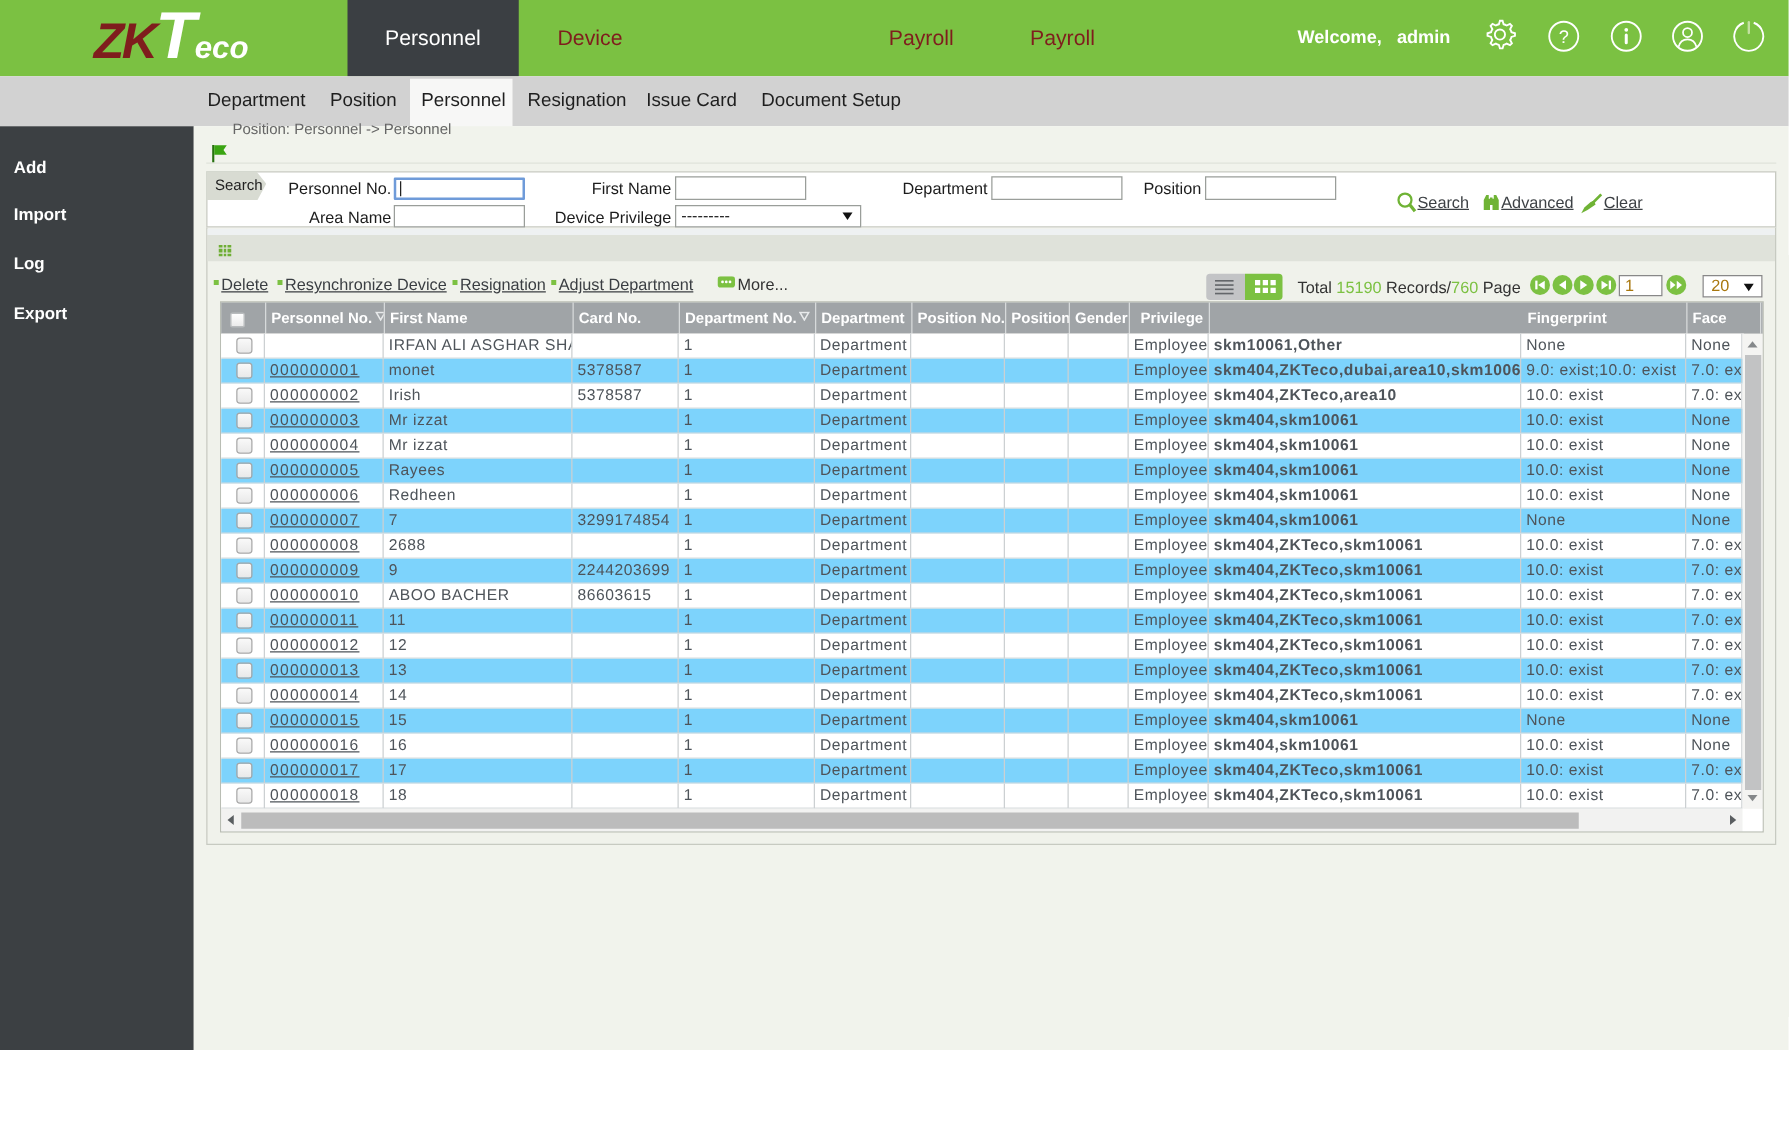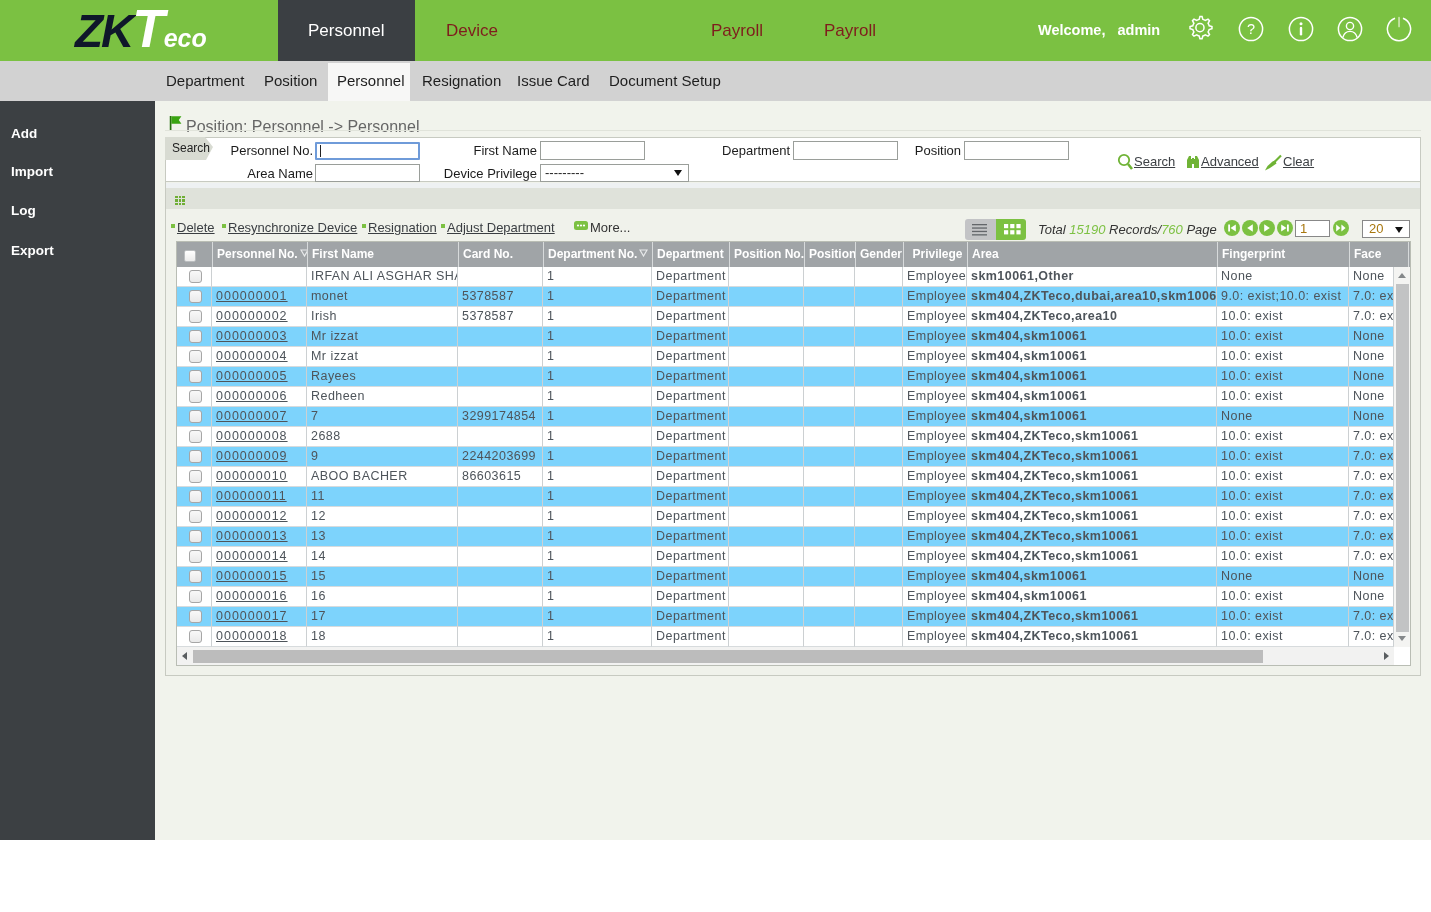--- a/index.html
+++ b/index.html
@@ -4,38 +4,38 @@
 <style>
 * { margin:0; padding:0; box-sizing:border-box; }
 html,body { width:1431px; height:912px; background:#ffffff; font-family:"Liberation Sans",sans-serif; position:relative; overflow:hidden; }
 .abs { position:absolute; }
 
 
 #topbar { position:absolute; left:0; top:0; width:1431px; height:61px; background:#7bc142; }
 #navactive { position:absolute; left:278px; top:0; width:137px; height:61px; background:#3b3f43; }
 .navitem { position:absolute; top:0; height:61px; line-height:61px; font-size:17px; color:#7f1d1d; }
 #logo { position:absolute; left:75px; top:-2px; font-style:italic; font-weight:bold; white-space:nowrap; }
-#logo .zk { font-size:46px; color:#0f172a; letter-spacing:-2px; }
+#logo .zk { font-size:40px; color:#7f1d1d; letter-spacing:-2px; }
 #logo .t  { font-size:53px; color:#ffffff; letter-spacing:-1px; }
 #logo .eco{ font-size:25px; color:#ffffff; letter-spacing:0px; }
 #welcome { position:absolute; left:1038px; top:0; height:61px; line-height:61px; font-size:14.5px; font-weight:bold; color:#ffffff; }
 .topicon { position:absolute; top:16px; }
 
 
 #tabbar { position:absolute; left:0; top:61px; width:1431px; height:40px; background:#d2d2d2; }
 #tabactive { position:absolute; left:328px; top:2px; width:82px; height:38px; background:#f7f7f6; }
 .tab { position:absolute; top:0; height:40px; line-height:40px; font-size:15px; color:#1e1e1e; }
 
 
 #sidebar { position:absolute; left:0; top:101px; width:155px; height:739px; background:#3c4043; }
 .sbitem { position:absolute; left:11px; font-size:13.5px; font-weight:bold; color:#ffffff; }
 
 
 #content { position:absolute; left:155px; top:101px; width:1276px; height:739px; background:#f1f3ec; }
-#crumbtext { position:absolute; left:186px; top:118px; font-size:16px; color:#666666; }
+#crumbtext { position:absolute; left:186px; top:96px; font-size:12px; color:#666666; }
 
 #panel { position:absolute; left:165px; top:137px; width:1256px; height:539px; border:1px solid #c7cac1; background:#f0f2eb; }
 #searchbox { position:absolute; left:165px; top:137px; width:1256px; height:45px; background:#ffffff; border:1px solid #c7cac1; }
 #stag { position:absolute; left:165px; top:137px; width:48px; height:23px; background:#d8dbd2; clip-path:polygon(0 0, 40px 0, 48px 10px, 41px 23px, 0 23px); font-size:12px; color:#222; line-height:23px; padding-left:7px; }
 .flabel { position:absolute; font-size:13px; color:#1c1c1c; text-align:right; width:130px; }
 .finput { position:absolute; background:#ffffff; border:1px solid #9a9e9a; width:105px; height:19px; }
 #finput-focus { border:2px solid #6f9bd9; border-radius:1px; }
 #fselect { position:absolute; left:540px; top:164px; width:149px; height:18px; background:#ffffff; border:1px solid #9a9e9a; font-size:13px; color:#1c1c1c; line-height:16px; padding-left:4px; }
 #fselect .arr { position:absolute; right:6px; top:5px; width:0; height:0; border-left:4.5px solid transparent; border-right:4.5px solid transparent; border-top:6px solid #111; }
 .slink { position:absolute; top:154px; font-size:13px; color:#3d4145; text-decoration:underline; }
@@ -45,21 +45,21 @@
 .gdot { position:absolute; width:2.6px; height:2.6px; background:#6fae35; }
 
 
 .bullet { position:absolute; top:224px; width:4px; height:4px; background:#7cc142; }
 .alink { position:absolute; top:220px; font-size:13px; color:#3a3e42; text-decoration:underline; }
 #morelink { position:absolute; left:590px; top:220px; font-size:13px; color:#333; }
 
 
 #vbtn1 { position:absolute; left:965px; top:219px; width:31px; height:21px; background:#c3c4c6; border-radius:3px 0 0 3px; }
 #vbtn2 { position:absolute; left:996px; top:219px; width:30px; height:21px; background:#7cc142; border-radius:0 3px 3px 0; }
-#totline { position:absolute; left:1038px; top:222px; font-size:13px; color:#333333;font-style:italic; }
+#totline { position:absolute; left:1038px; top:222px; font-size:13px; color:#333333; }
 .grn { color:#7cc142; }
 
 .pgc { position:absolute; top:220px; width:16px; height:16px; border-radius:50%; background:#7cc142; }
 #pginput { position:absolute; left:1295px; top:220px; width:35px; height:17px; border:1px solid #888; background:#fff; font-size:13px; color:#a8770e; line-height:15px; padding-left:4px; }
 #pgsel { position:absolute; left:1362px; top:220px; width:48px; height:18px; border:1px solid #888; background:#fff; font-size:13px; color:#a8770e; line-height:16px; padding-left:6px; }
 #pgsel .arr { position:absolute; right:6px; top:6px; width:0; height:0; border-left:4.5px solid transparent; border-right:4.5px solid transparent; border-top:6px solid #111; }
 
 
 #grid { position:absolute; left:176px; top:241px; width:1235px; height:425px; border:1px solid #b9bdb4; }
 #ghead { position:absolute; left:0; top:0; width:1233px; height:25px; background:#a0a4a7; }
@@ -266,21 +266,20 @@
       <div class="hcell" style="left:131px;width:151px;border-right:1px solid #d7dadb;">First Name</div>
       <div class="hcell" style="left:282px;width:85px;border-right:1px solid #d7dadb;">Card No.</div>
       <div class="hcell" style="left:367px;width:109px;border-right:1px solid #d7dadb;">Department No.<svg style="vertical-align:1px;margin-left:2px" width="9" height="8" viewBox="0 0 9 8">
           <path d="M1 1 L8 1 L4.5 7 Z" fill="none" stroke="#e8eaeb" stroke-width="1.2"></path>
         </svg></div>
       <div class="hcell" style="left:476px;width:77px;border-right:1px solid #d7dadb;">Department</div>
       <div class="hcell" style="left:553px;width:75px;border-right:1px solid #d7dadb;">Position No.</div>
       <div class="hcell" style="left:628px;width:51px;border-right:1px solid #d7dadb;">Position</div>
       <div class="hcell" style="left:679px;width:48px;border-right:1px solid #d7dadb;">Gender</div>
       <div class="hcell" style="left:727px;width:64px;border-right:1px solid #d7dadb;text-align:center;">Privilege</div>
-      <div class="hcell" style="left:791px;width:250px;border-right:1px solid #d7dadb;">Area</div>
       <div class="hcell" style="left:1041px;width:132px;border-right:1px solid #d7dadb;">Fingerprint</div>
       <div class="hcell" style="left:1173px;width:59px;">Face</div>
     </div>
   <div id="gbody">
 <div class="trow even">
         <div class="cell cb"><span class="ckb"></span></div>
         <div class="cell c1"></div>
         <div class="cell c2">IRFAN ALI ASGHAR SHA</div>
         <div class="cell c3"></div>
         <div class="cell c4">1</div>

